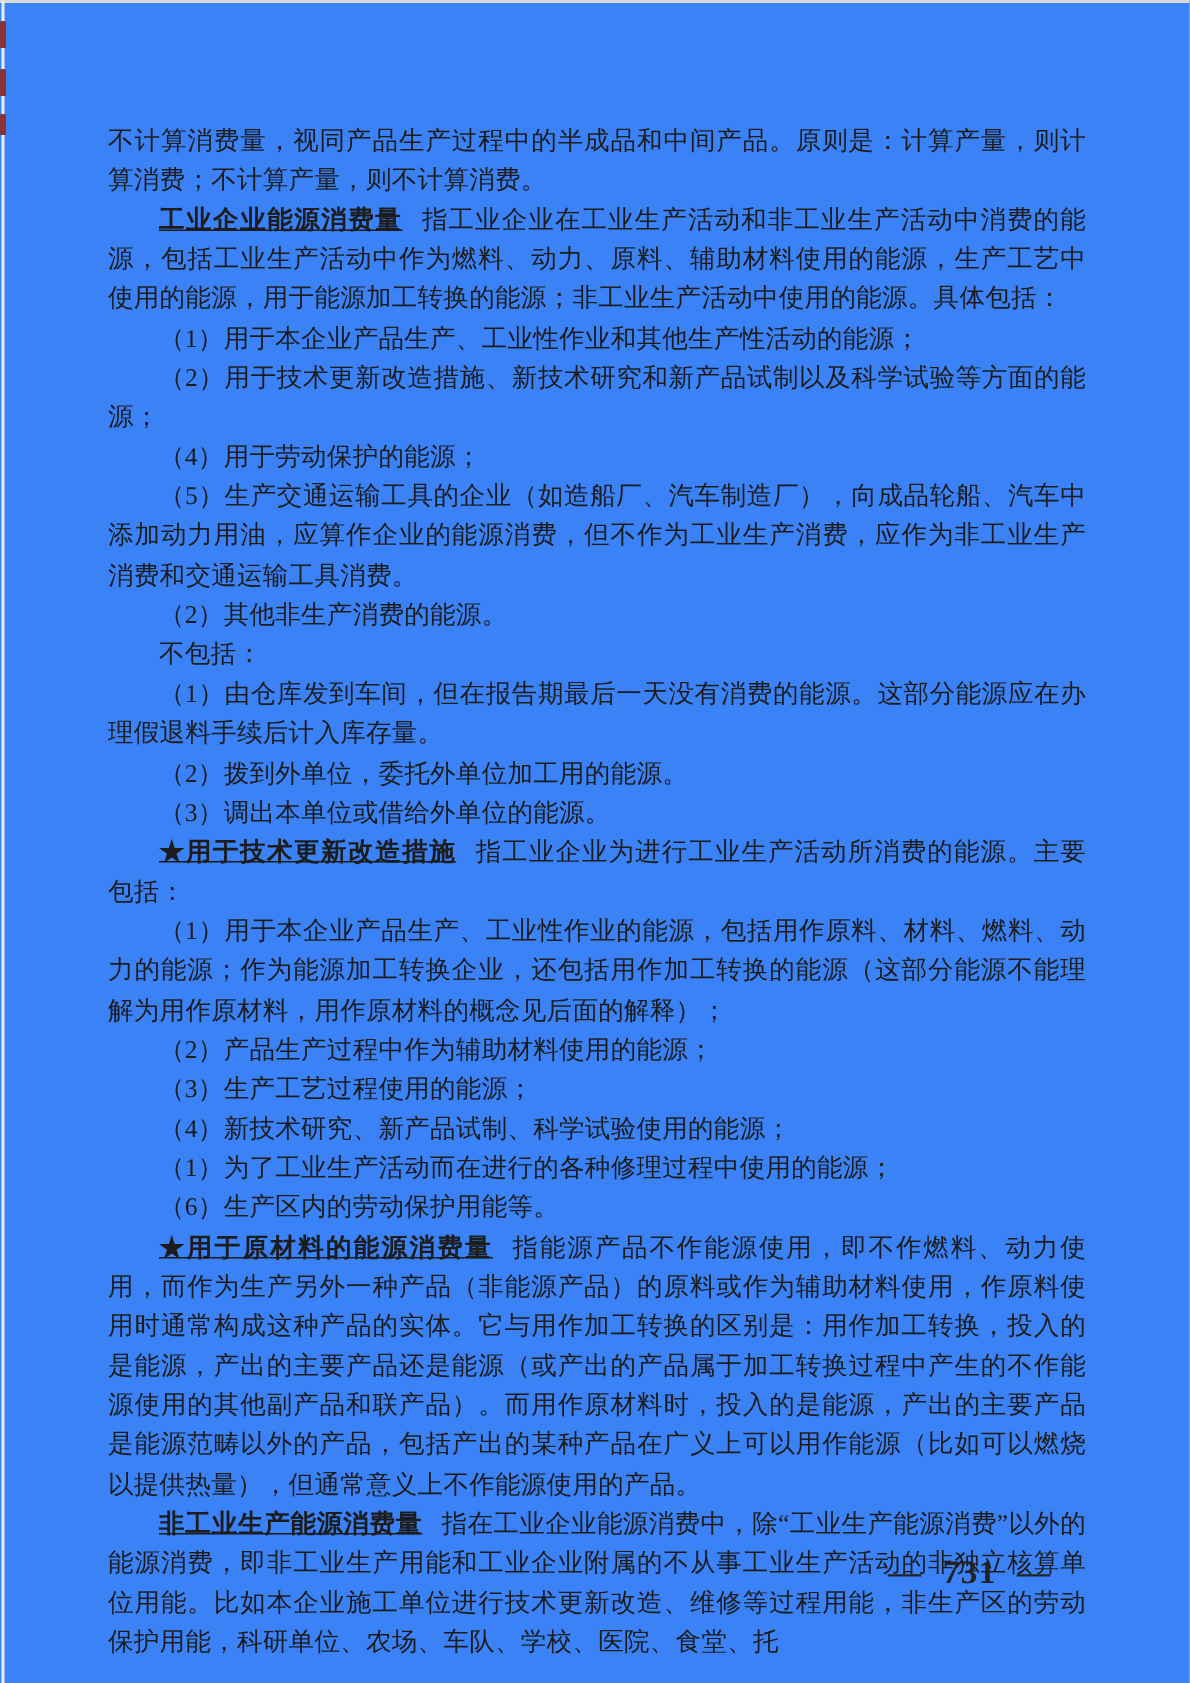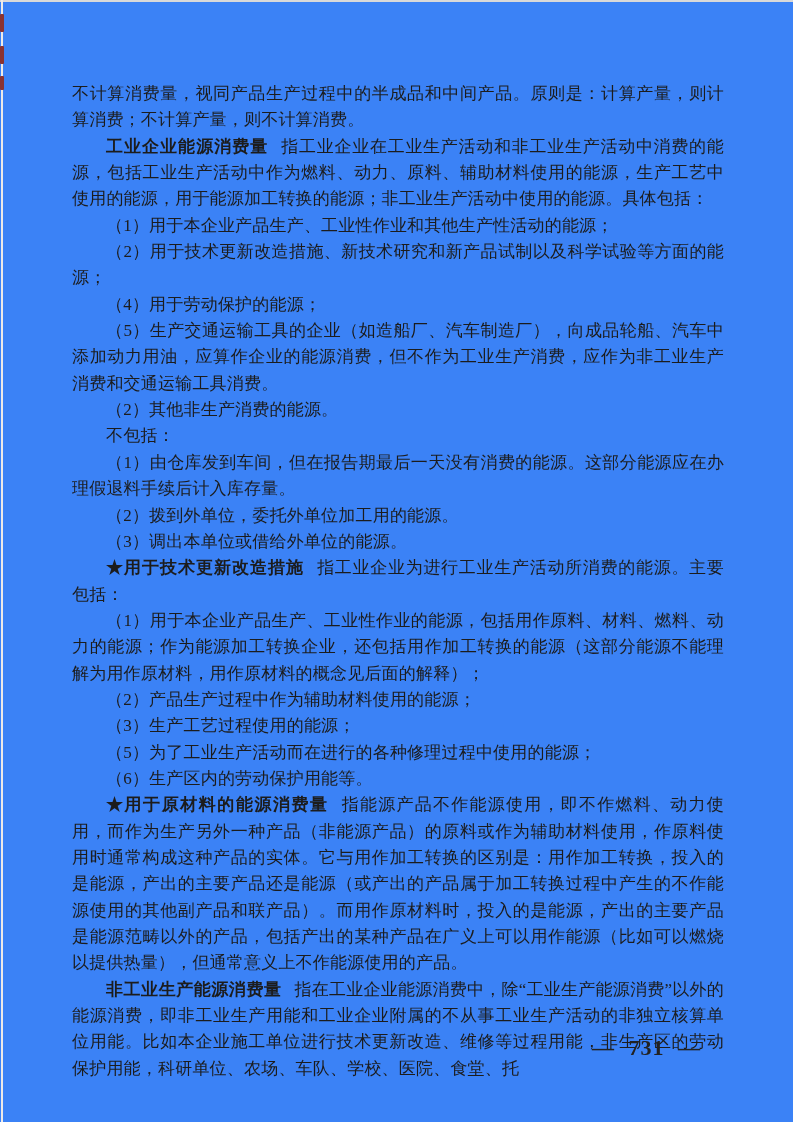--- a/index.html
+++ b/index.html
@@ -56,20 +56,21 @@
   p.para {
     margin: 0;
     padding: 0;
     text-indent: 2em;
   }
   p.para.no-indent { text-indent: 0; }
   .term {
     font-weight: 700;
     margin-right: 13px;
     letter-spacing: 0.5px;
+    text-decoration: underline;
   }
   .page-number {
     position: absolute;
     top: 1035px;
     right: 92px;
     font-size: 22px;
     color: #222222;
     word-spacing: 7px;
     letter-spacing: 1px;
     font-weight: bold;
@@ -102,21 +103,22 @@
 
     <p class="para">（1）由仓库发到车间，但在报告期最后一天没有消费的能源。这部分能源应在办理假退料手续后计入库存量。</p>
     <p class="para">（2）拨到外单位，委托外单位加工用的能源。</p>
     <p class="para">（3）调出本单位或借给外单位的能源。</p>
 
     <p class="para"><b class="term">★用于技术更新改造措施</b><span>指工业企业为进行工业生产活动所消费的能源。主要包括：</span></p>
 
     <p class="para">（1）用于本企业产品生产、工业性作业的能源，包括用作原料、材料、燃料、动力的能源；作为能源加工转换企业，还包括用作加工转换的能源（这部分能源不能理解为用作原材料，用作原材料的概念见后面的解释）；</p>
     <p class="para">（2）产品生产过程中作为辅助材料使用的能源；</p>
     <p class="para">（3）生产工艺过程使用的能源；</p>
-    <p class="para">（5）为了工业生产活动而在进行的各种修理过程中使用的能源；</p>
+    <p class="para">（4）新技术研究、新产品试制、科学试验使用的能源；</p>
+    <p class="para">（1）为了工业生产活动而在进行的各种修理过程中使用的能源；</p>
     <p class="para">（6）生产区内的劳动保护用能等。</p>
 
     <p class="para"><b class="term">★用于原材料的能源消费量</b><span>指能源产品不作能源使用，即不作燃料、动力使用，而作为生产另外一种产品（非能源产品）的原料或作为辅助材料使用，作原料使用时通常构成这种产品的实体。它与用作加工转换的区别是：用作加工转换，投入的是能源，产出的主要产品还是能源（或产出的产品属于加工转换过程中产生的不作能源使用的其他副产品和联产品）。而用作原材料时，投入的是能源，产出的主要产品是能源范畴以外的产品，包括产出的某种产品在广义上可以用作能源（比如可以燃烧以提供热量），但通常意义上不作能源使用的产品。</span></p>
 
     <p class="para"><b class="term">非工业生产能源消费量</b><span>指在工业企业能源消费中，除“工业生产能源消费”以外的能源消费，即非工业生产用能和工业企业附属的不从事工业生产活动的非独立核算单位用能。比如本企业施工单位进行技术更新改造、维修等过程用能，非生产区的劳动保护用能，科研单位、农场、车队、学校、医院、食堂、托</span></p>
 
   </div>
 
   <div class="page-number">— 731 —</div>
 

